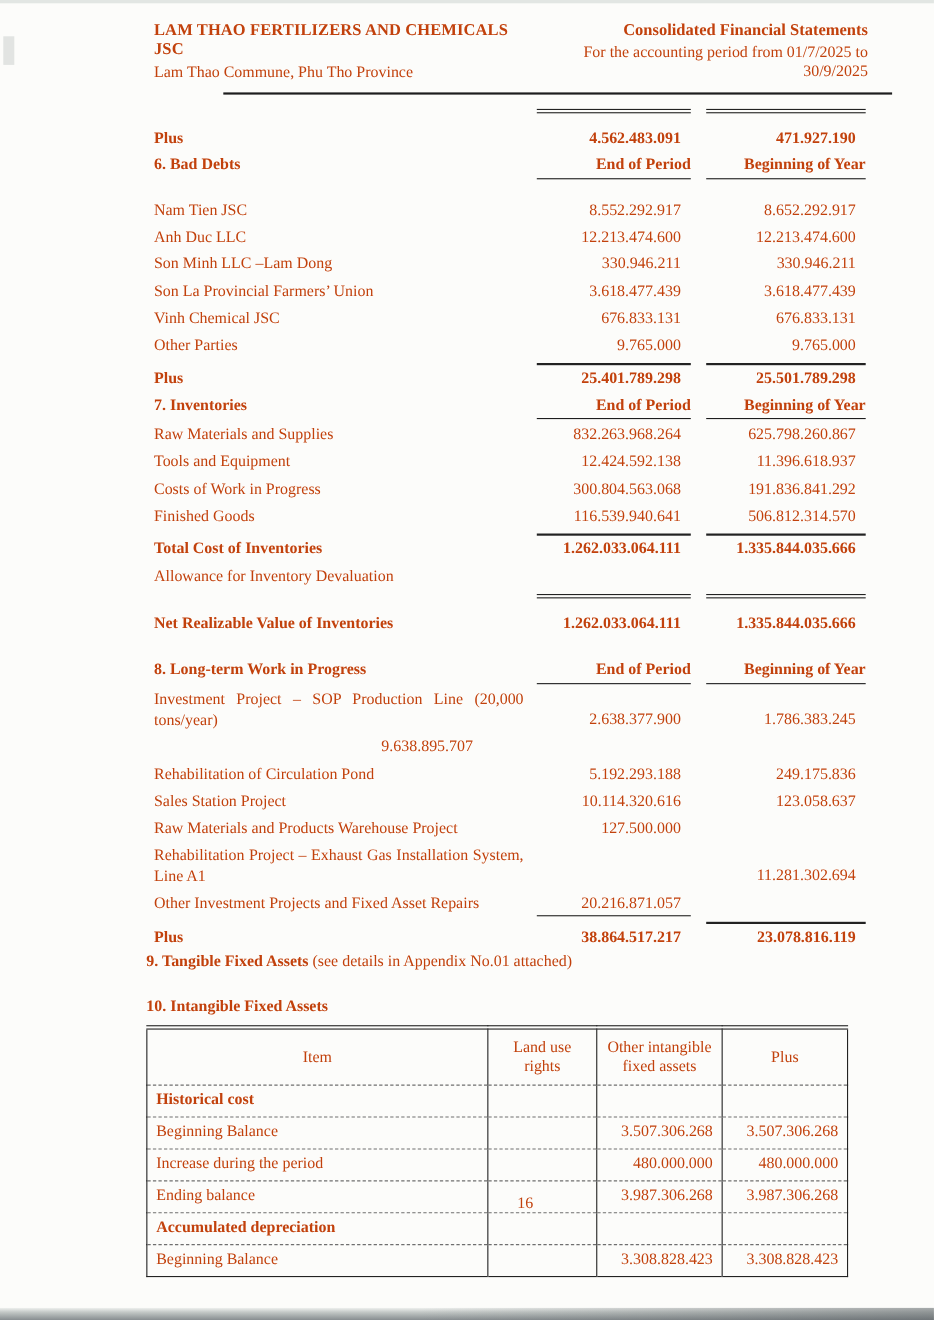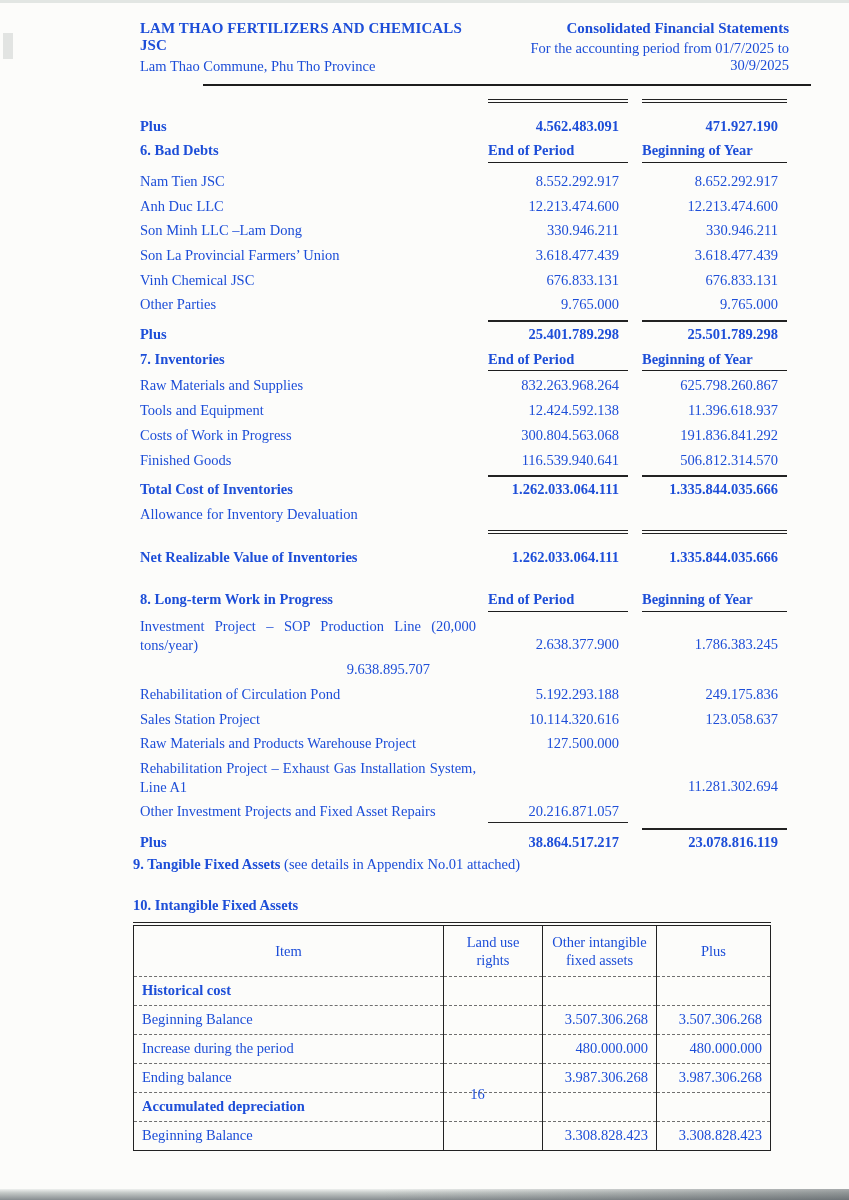--- a/index.html
+++ b/index.html
@@ -1,18 +1,18 @@
 <!DOCTYPE html>
 <html><head>
 <meta charset="utf-8">
 <style>
   html,body{margin:0;padding:0;background:#ffffff;}
   .page{
     position:relative;width:849px;height:1200px;overflow:hidden;
-    background:#fcfcfa;color:#1d4ed8;
+    background:#fcfcfa;color:#c2410c;
     font-family:"Liberation Serif","DejaVu Serif",serif;
     font-size:14.5px;
   }
   
   .scan-edge-top{position:absolute;top:0;left:0;right:0;height:3px;background:#e2e6e3;}
   .scan-mark{position:absolute;top:33px;left:3px;width:10px;height:26px;background:#e2e4e2;}
   .scan-edge-bottom{
     position:absolute;bottom:0;left:0;right:0;height:11px;
     background:linear-gradient(to bottom,#eef0ee 0%,#c3c8c6 35%,#878d90 100%);
   }
@@ -30,24 +30,24 @@
   .header-rule{margin:9px 0 0 203px;width:608px;border-top:2px solid #1d1d1d;}
   
   .notes{padding:10px 62px 0 140px;}
   .frow{display:flex;align-items:baseline;padding:2.6px 0;line-height:19.5px;}
   .frow .lbl{flex:1;padding-right:12px;}
   .frow .val{width:140px;text-align:right;padding-right:9px;box-sizing:border-box;}
   .frow .val.v2{width:145px;margin-left:14px;}
   .frow.tot .lbl,.frow.tot .val{font-weight:bold;}
   .frow.hdr .lbl{font-weight:bold;}
   .frow.hdr .val{
-    font-weight:bold;text-align:left;padding-right:0;padding-bottom:1px;
+    font-weight:bold;text-align:right;padding-right:0;padding-bottom:1px;
     border-bottom:1.6px solid #1d1d1d;
   }
-  .frow.mb14{margin-bottom:4px;}
+  .frow.mb14{margin-bottom:14px;}
   .frow.gap{margin-top:18px;}
   .frow.wrap{align-items:flex-end;}
   .frow.wrap .lbl{text-align:justify;line-height:19px;}
   .val.dt{border-top:4px double #222;padding-top:14px;}
   .val.tt{border-top:2px solid #222;padding-top:3px;}
   .val.ub{border-bottom:1.6px solid #222;}
   
   .tangible-line{margin:1px 0 0 133px;}
   .tangible-line .b{font-weight:bold;}
   .heading10{margin:24px 0 0 133px;font-weight:bold;}

